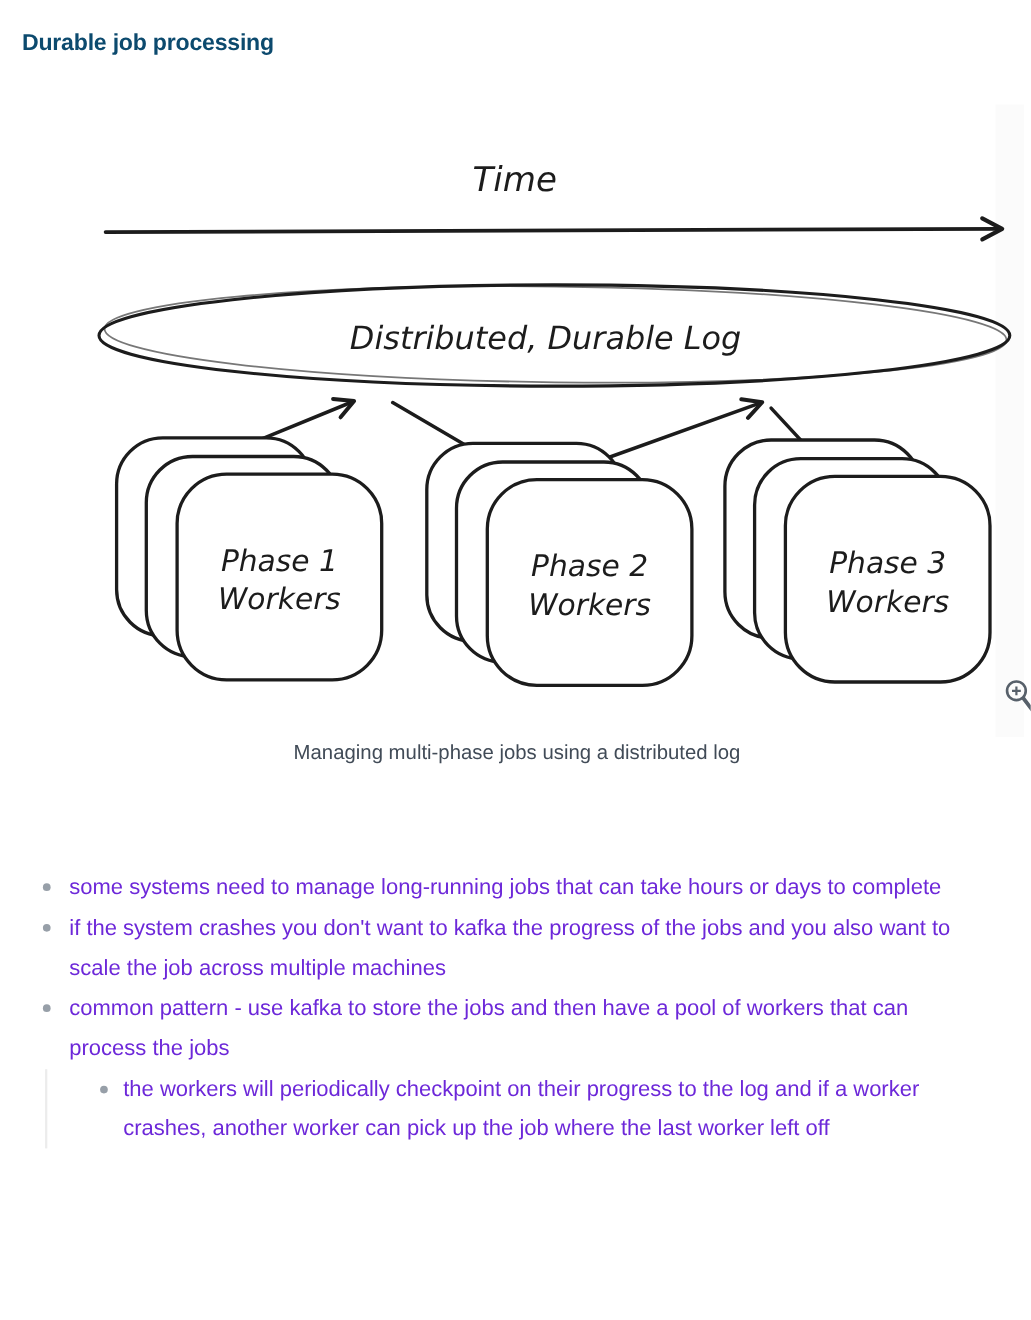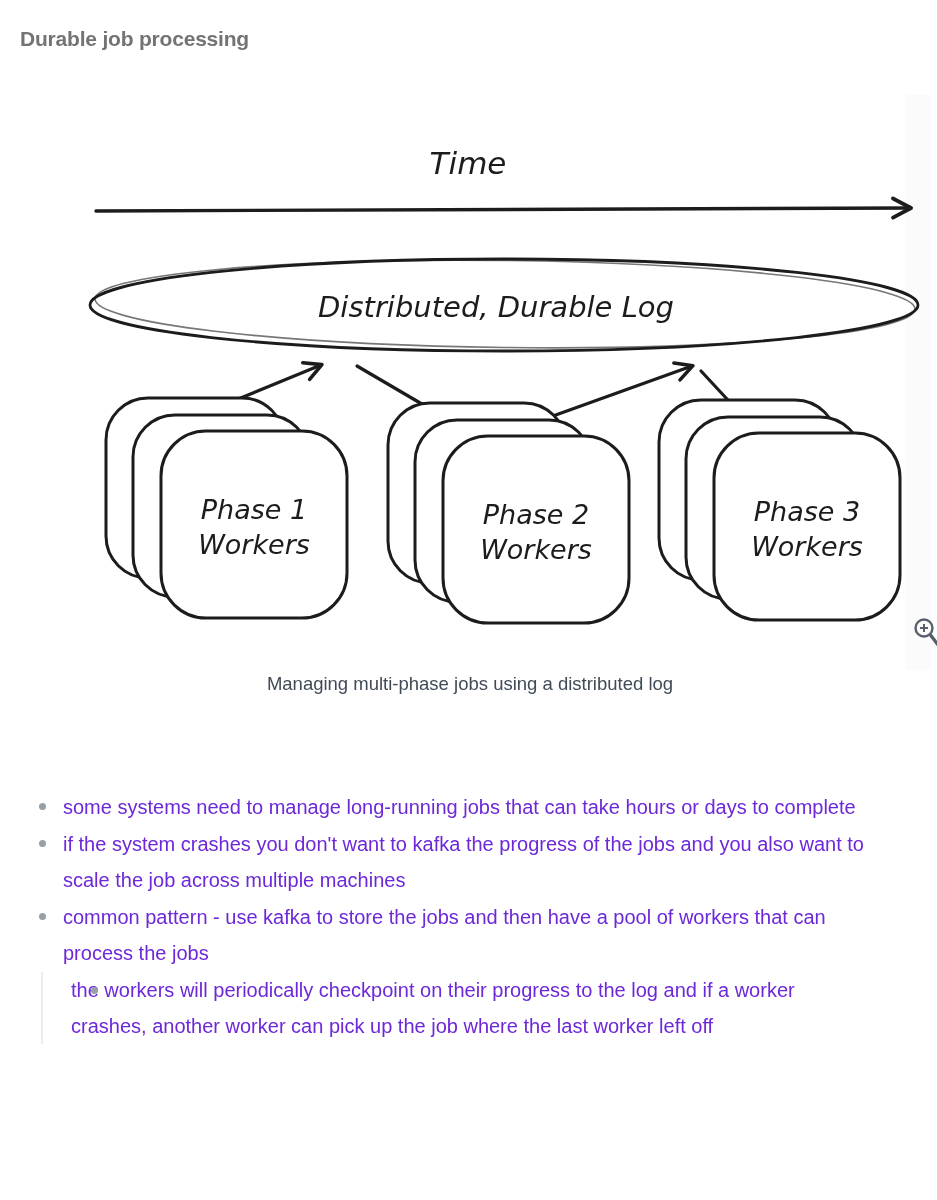--- a/index.html
+++ b/index.html
@@ -7,21 +7,21 @@
     width: 937px; height: 1200px;
     background: #ffffff;
     font-family: "Liberation Sans", "DejaVu Sans", sans-serif;
     color: #1f2328;
     overflow: hidden;
   }
   .page { position: relative; width: 937px; height: 1200px; }
 
   .title {
     position: absolute; left: 20px; top: 27px;
-    font-size: 21px; font-weight: 700; color: #737373;
+    font-size: 21px; font-weight: 700; color: #0c4a6e;
     letter-spacing: -0.2px;
   }
 
   .figure { position: absolute; left: 0; top: 90px; width: 937px; height: 585px; margin-left: 44px; }
   .figure svg { display: block; }
 
   .edge-strip {
     position: absolute; left: 905px; top: 95px; width: 26px; height: 575px;
     background: #fbfbfb;
   }
@@ -50,21 +50,21 @@
   .notes li::before {
     content: "";
     position: absolute; left: 19px; top: 14px;
     width: 7px; height: 7px; border-radius: 50%;
     background: #979fa8;
   }
   .notes ul.sub {
     margin-left: -22px;
     border-left: 2px solid #ececec;
   }
-  .notes ul.sub li { padding-left: 28px; }
+  .notes ul.sub li { padding-left: 69px; }
   .notes ul.sub li::before { left: 48px; top: 15px; width: 7px; height: 7px; }
 </style>
 </head>
 <body>
 
 <div class="page">
 
   <h1 class="title">Durable job processing</h1>
 
   <div class="edge-strip"></div>

